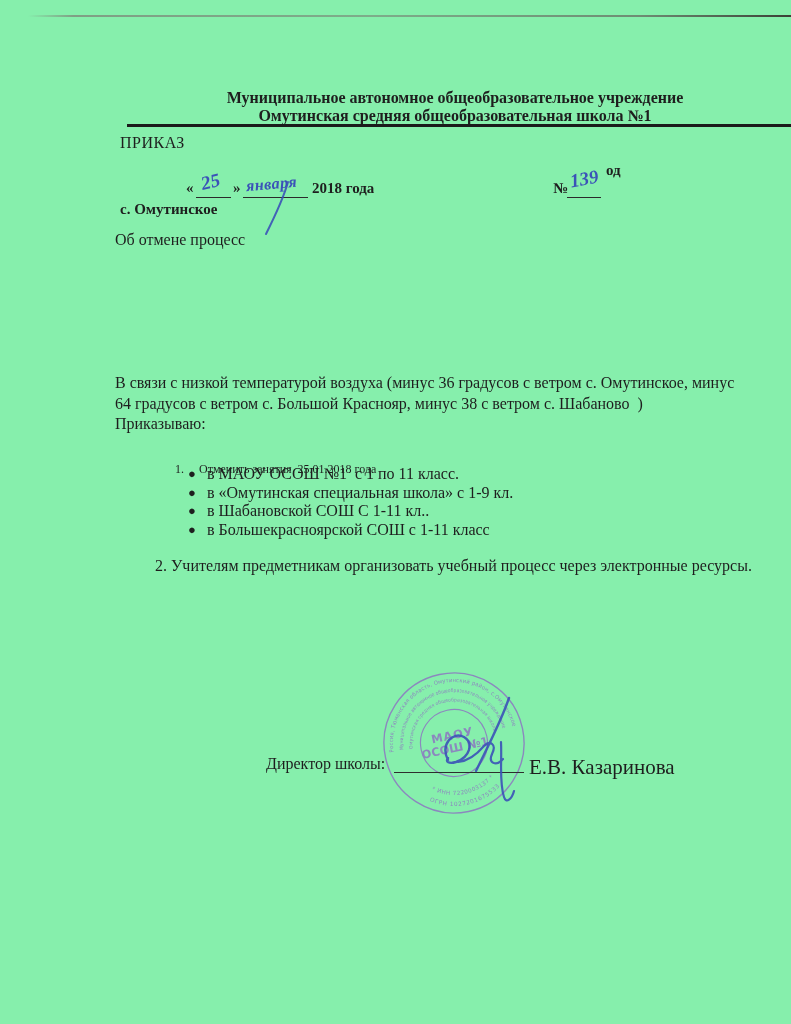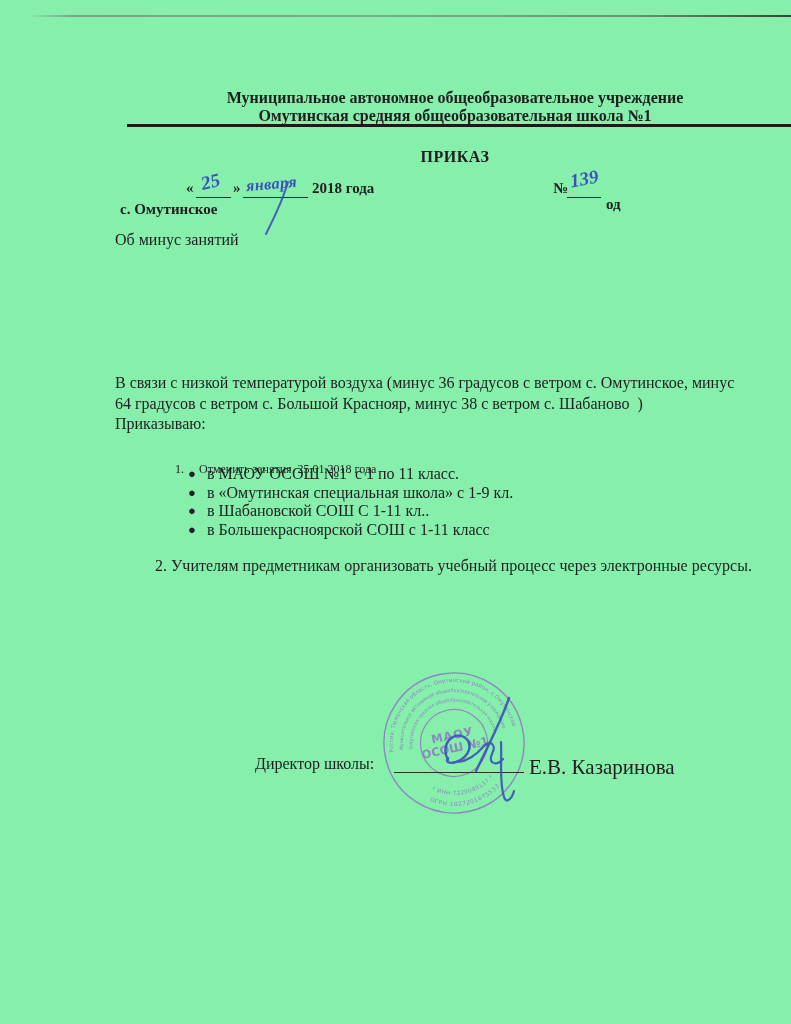--- a/index.html
+++ b/index.html
@@ -18,42 +18,42 @@
     background:linear-gradient(to right,
       rgba(125,125,116,0) 0%,
       rgba(125,125,116,.7) 6%,
       rgba(118,118,110,.55) 45%,
       rgba(100,100,92,.7) 80%,
       rgba(55,55,48,.95) 100%);
   }
   .header-block{left:120px;top:89px;width:670px;text-align:center;
     font-weight:bold;font-size:16px;line-height:18px;}
   .header-rule{left:127px;top:124px;width:664px;height:2.5px;background:#1b1b1b;}
-  .order-title{left:120px;top:148px;width:670px;text-align:center;
-    font-weight:bold;font-size:16px;letter-spacing:.5px;}
+  .order-title{left:120px;top:134px;width:670px;
+    font-weight:normal;font-size:16px;letter-spacing:.5px;}
   .dl{font-weight:bold;font-size:15px;}
   .blank{border-bottom:1.2px solid #2b2b2b;height:16px;}
   .hand{
     color:#3b52b8;
     font-family:"Liberation Serif", serif;
     font-style:italic;
     font-weight:bold;
   }
   .place-line{left:120px;top:201px;width:670px;text-align:left;
     font-weight:bold;font-size:15px;}
   .subject-line{left:115px;top:231px;font-size:16px;}
   .paragraph{left:115px;top:373px;width:670px;font-size:16px;line-height:20.5px;}
   .order-intro{font-size:16px;}
   .item1{left:163px;top:447px;font-size:12px;}
   .item1 .num{display:inline-block;width:24px;}
   .bullets{left:188px;top:465px;font-size:16px;}
   .bullet-row{height:18.7px;line-height:18.7px;display:flex;}
   .bullet-dot{width:19px;font-size:13px;}
   .item2{left:155px;top:557px;width:640px;font-size:16px;}
-  .sig-label{left:255px;top:755px;font-size:16px;}
+  .sig-label{left:266px;top:755px;font-size:16px;}
   .sig-line{left:394px;top:772px;width:130px;height:1.2px;background:#2e2e2e;}
   .sig-name{left:529px;top:755px;font-size:21px;}
   .stamp-svg{left:379px;top:668px;}
   .ink-overlay{left:0;top:0;pointer-events:none;}
 </style>
 </head>
 <body>
 
 <div class="page">
 
@@ -70,25 +70,25 @@
   <span class="abs dl" style="left:186px;top:180px;">«</span>
   <span class="abs blank" style="left:196px;top:181px;width:35px;"></span>
   <span class="abs hand" style="left:201px;top:171px;font-size:19px;transform:rotate(-14deg);">25</span>
   <span class="abs dl" style="left:233px;top:180px;">»</span>
   <span class="abs blank" style="left:243px;top:181px;width:65px;"></span>
   <span class="abs hand" style="left:246px;top:175px;font-size:16px;transform:rotate(-5deg);letter-spacing:.5px;">января</span>
   <span class="abs dl" style="left:312px;top:180px;">2018 года</span>
   <span class="abs dl" style="left:553px;top:180px;">№</span>
   <span class="abs blank" style="left:567px;top:181px;width:34px;"></span>
   <span class="abs hand" style="left:570px;top:168px;font-size:19px;transform:rotate(-10deg);">139</span>
-  <span class="abs dl" style="left:606px;top:196px;">од</span>
+  <span class="abs dl" style="left:606px;top:162px;">од</span>
 
   <div class="abs place-line">с. Омутинское</div>
 
-  <div class="abs subject-line">Об минус занятий</div>
+  <div class="abs subject-line">Об отмене процесс</div>
 
   <div class="abs paragraph">
     <div class="doc-text">В связи с низкой температурой воздуха (минус 36 градусов с ветром с. Омутинское, минус</div>
     <div class="doc-text">64 градусов с ветром с. Большой Краснояр, минус 38 с ветром с. Шабаново  )</div>
     <div class="doc-text order-intro">Приказываю:</div>
   </div>
 
   <div class="abs item1 doc-text">
     <span class="num">1.</span><span class="doc-text">Отменить занятия  25.01.2018 года</span>
   </div>

